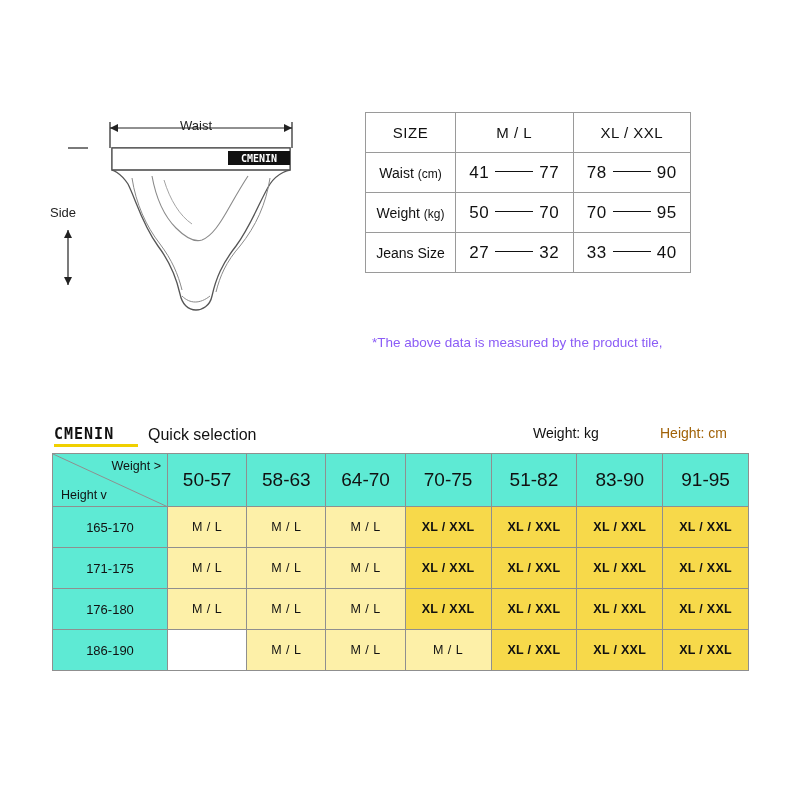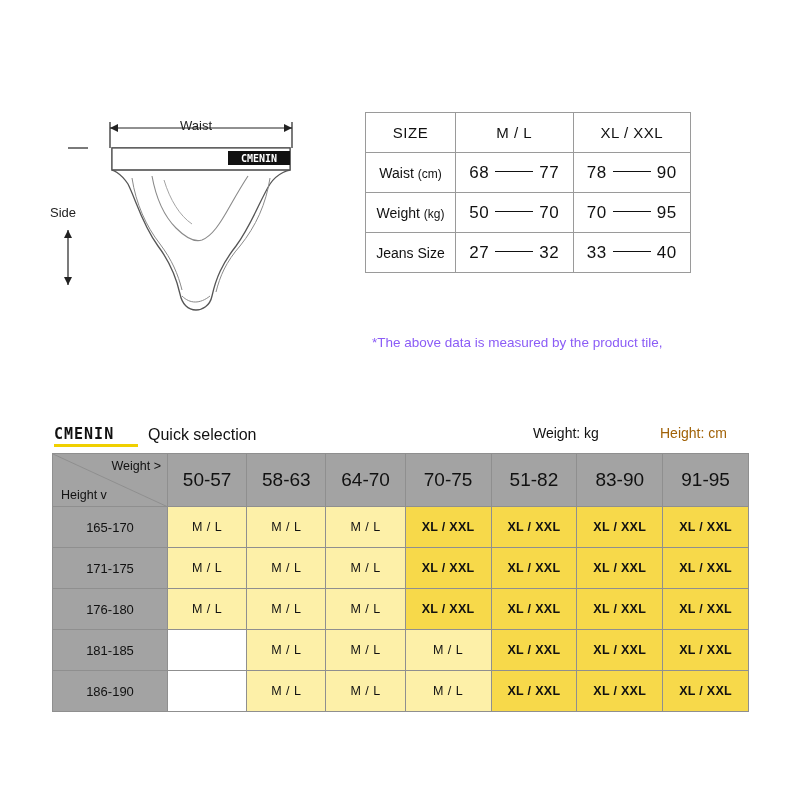--- a/index.html
+++ b/index.html
@@ -115,21 +115,21 @@
     font-size: 14px;
     color: #a16207;
   }
 
   
   #qs-table {
     position: absolute;
     left: 52px; top: 453px;
     width: 697px;
     border-collapse: collapse;
-    background: #a3a3a3;
+    background: #5eead4;
   }
   #qs-table td {
     border: 1px solid #8f8f8f;
     height: 41px;
     text-align: center;
     vertical-align: middle;
     font-size: 12.5px;
     color: #111;
   }
   #qs-table td.corner {
@@ -220,21 +220,21 @@
         <td class="hdr">M / L</td>
         <td class="hdr">XL / XXL</td>
       </tr>
 
       <tr>
         <td class="col-label">
           <span>Waist</span>
           <span class="unit">(cm)</span>
         </td>
         <td class="val">
-          <span>68</span><span class="dash"></span><span>77</span>
+          <span>41</span><span class="dash"></span><span>77</span>
         </td>
         <td class="val">
           <span>78</span><span class="dash"></span><span>90</span>
         </td>
       </tr>
 
 
       <tr>
         <td class="col-label">
           <span>Weight</span>
@@ -320,30 +320,20 @@
         <td class="rowhdr">176-180</td>
         <td class="ml">M / L</td>
         <td class="ml">M / L</td>
         <td class="ml">M / L</td>
         <td class="xl">XL / XXL</td>
         <td class="xl">XL / XXL</td>
         <td class="xl">XL / XXL</td>
         <td class="xl">XL / XXL</td>
       </tr>
 
-      <tr>
-        <td class="rowhdr">181-185</td>
-        <td class="empty"></td>
-        <td class="ml">M / L</td>
-        <td class="ml">M / L</td>
-        <td class="ml">M / L</td>
-        <td class="xl">XL / XXL</td>
-        <td class="xl">XL / XXL</td>
-        <td class="xl">XL / XXL</td>
-      </tr>
 
       <tr>
         <td class="rowhdr">186-190</td>
         <td class="empty"></td>
         <td class="ml">M / L</td>
         <td class="ml">M / L</td>
         <td class="ml">M / L</td>
         <td class="xl">XL / XXL</td>
         <td class="xl">XL / XXL</td>
         <td class="xl">XL / XXL</td>

